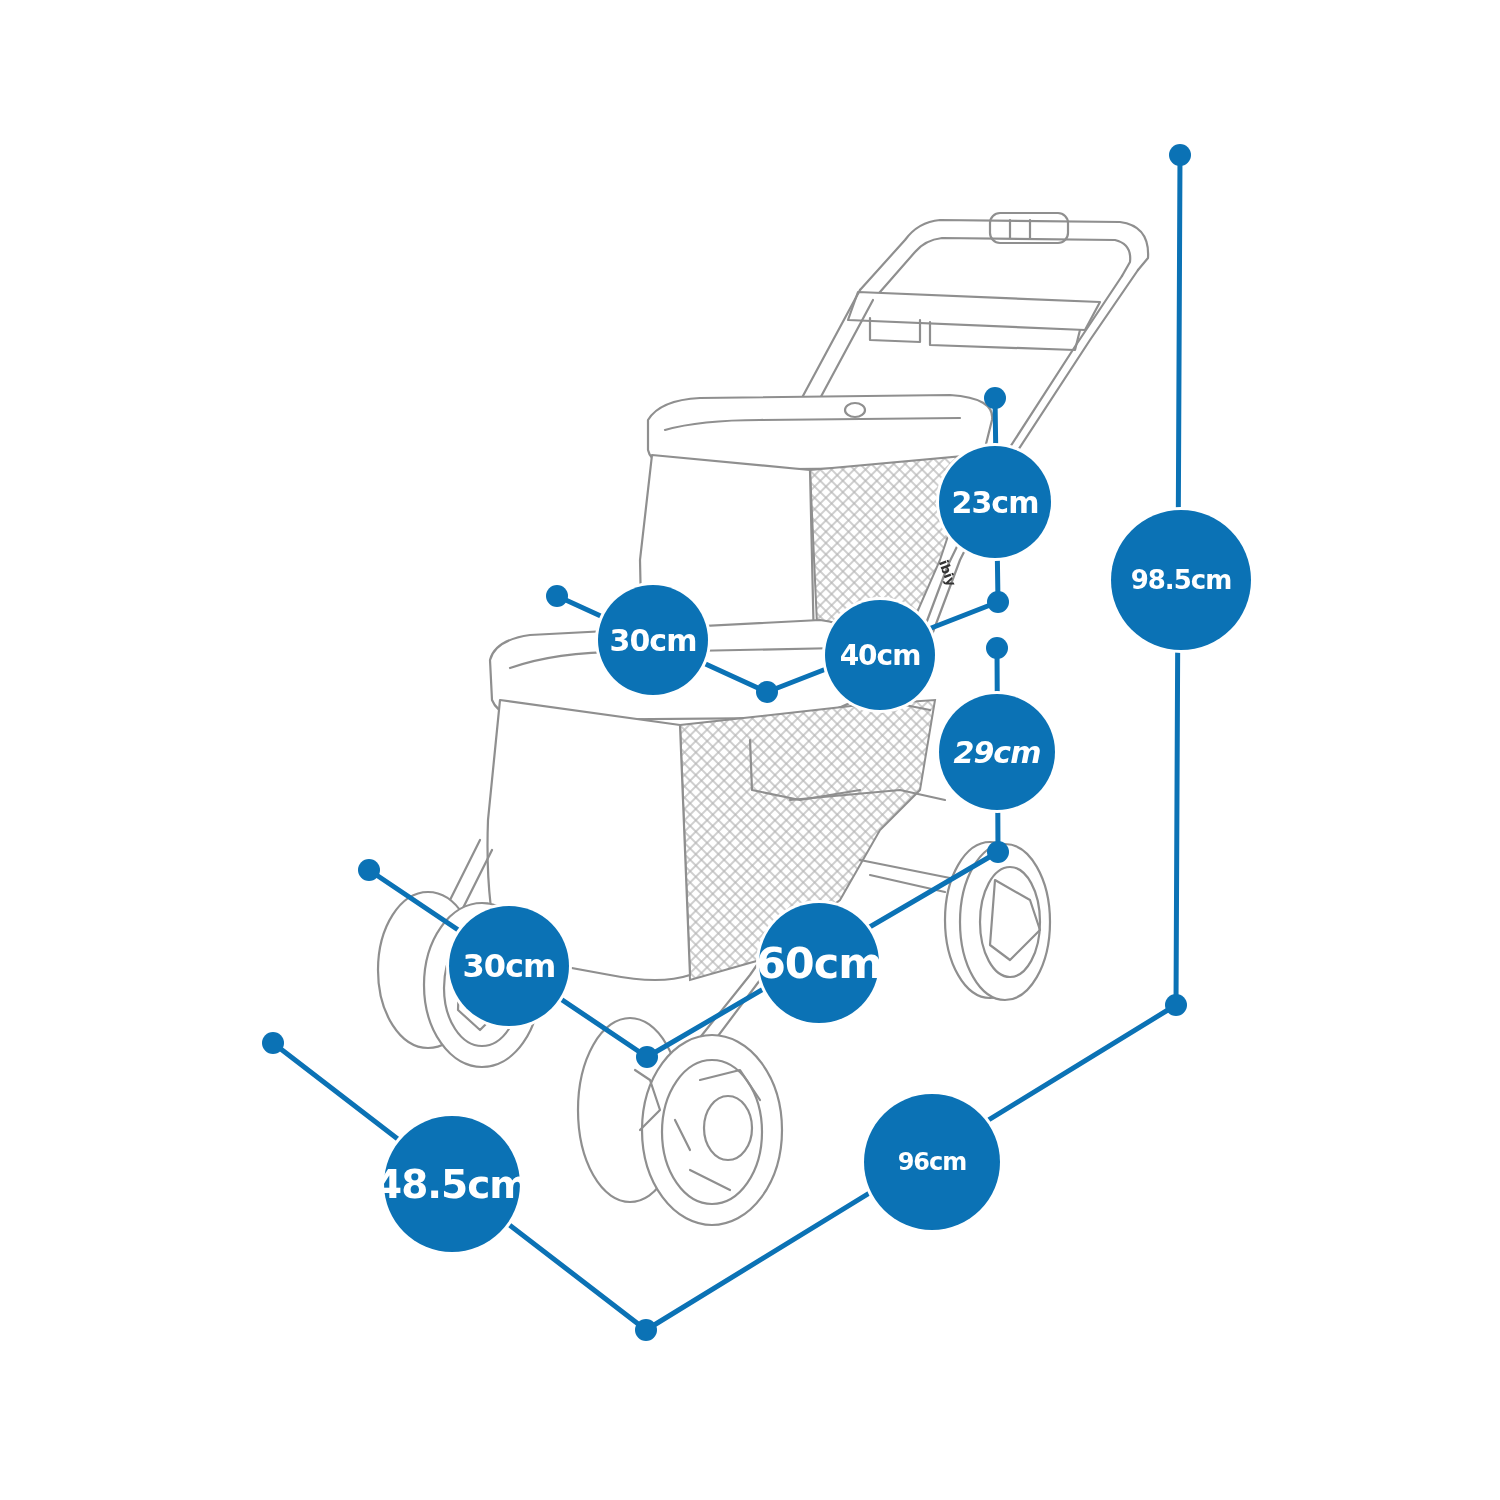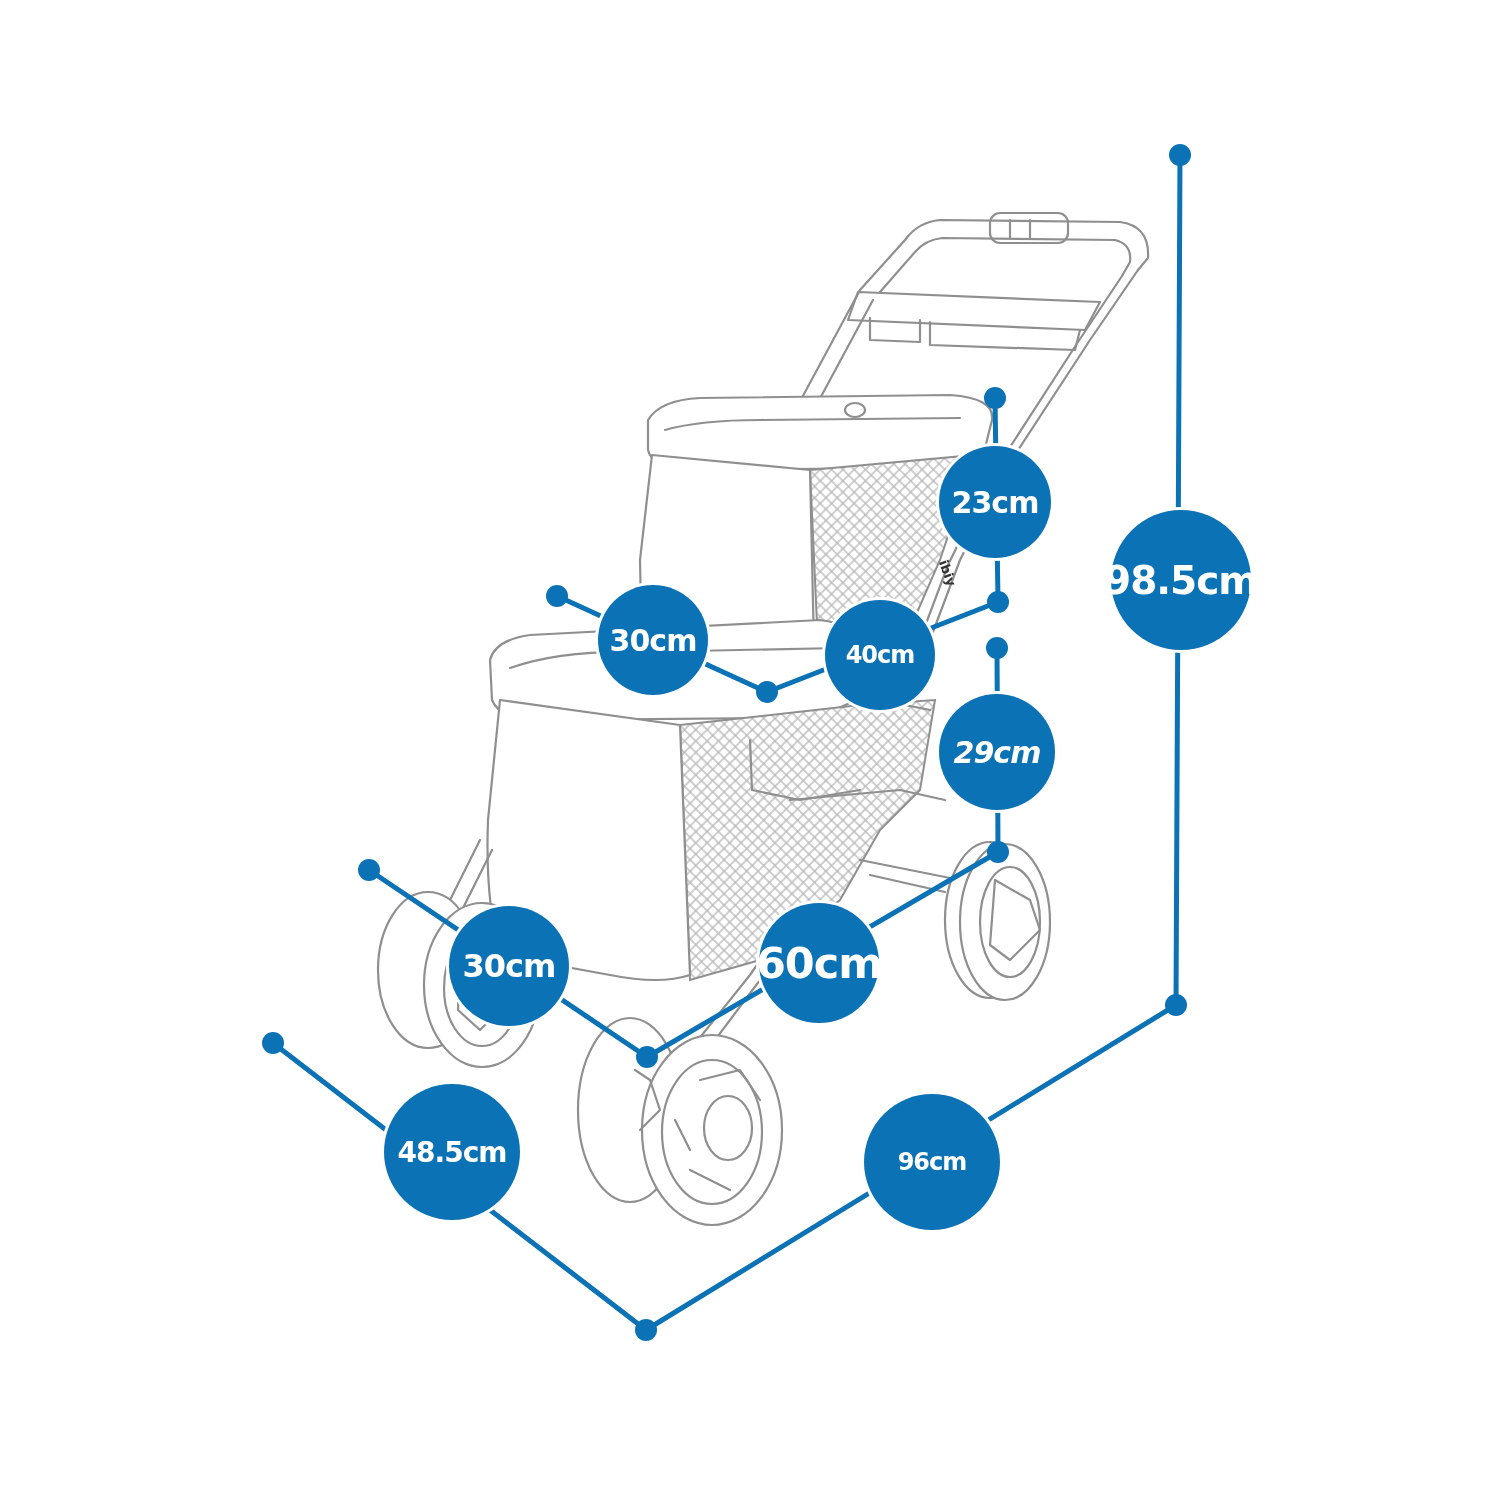--- a/index.html
+++ b/index.html
@@ -116,23 +116,23 @@
       <circle class="dim-dot" cx="767" cy="692" r="11"></circle>
       <circle class="dim-dot" cx="997" cy="648" r="11"></circle>
       <circle class="dim-dot" cx="998" cy="852" r="11"></circle>
       <circle class="dim-dot" cx="369" cy="870" r="11"></circle>
       <circle class="dim-dot" cx="647" cy="1057" r="11"></circle>
       <circle class="dim-dot" cx="273" cy="1043" r="11"></circle>
       <circle class="dim-dot" cx="646" cy="1330" r="11"></circle>
     </svg>
 
   <div id="badges">
-      <div class="badge" style="left: 1111px; top: 510px; width: 140px; height: 140px; font-size: 39px;">98.5cm</div>
+      <div class="badge" style="left: 1111px; top: 510px; width: 140px; height: 140px; font-size: 26px;">98.5cm</div>
       <div class="badge" style="left: 939px; top: 446px; width: 112px; height: 112px; font-size: 30px;">23cm</div>
       <div class="badge" style="left: 598px; top: 585px; width: 110px; height: 110px; font-size: 30px;">30cm</div>
-      <div class="badge" style="left: 825px; top: 600px; width: 110px; height: 110px; font-size: 24px;">40cm</div>
+      <div class="badge" style="left: 825px; top: 600px; width: 110px; height: 110px; font-size: 28px;">40cm</div>
       <div class="badge" style="left: 939px; top: 694px; width: 116px; height: 116px; font-size: 30px; font-style: italic;">29cm</div>
       <div class="badge" style="left: 449px; top: 906px; width: 120px; height: 120px; font-size: 32px;">30cm</div>
       <div class="badge" style="left: 759px; top: 903px; width: 120px; height: 120px; font-size: 43px;">60cm</div>
-      <div class="badge" style="left: 384px; top: 1084px; width: 136px; height: 136px; font-size: 28px;">48.5cm</div>
+      <div class="badge" style="left: 384px; top: 1116px; width: 136px; height: 136px; font-size: 39px;">48.5cm</div>
       <div class="badge" style="left: 864px; top: 1094px; width: 136px; height: 136px; font-size: 24px;">96cm</div>
     </div>
 </div>
 
 </body></html>

